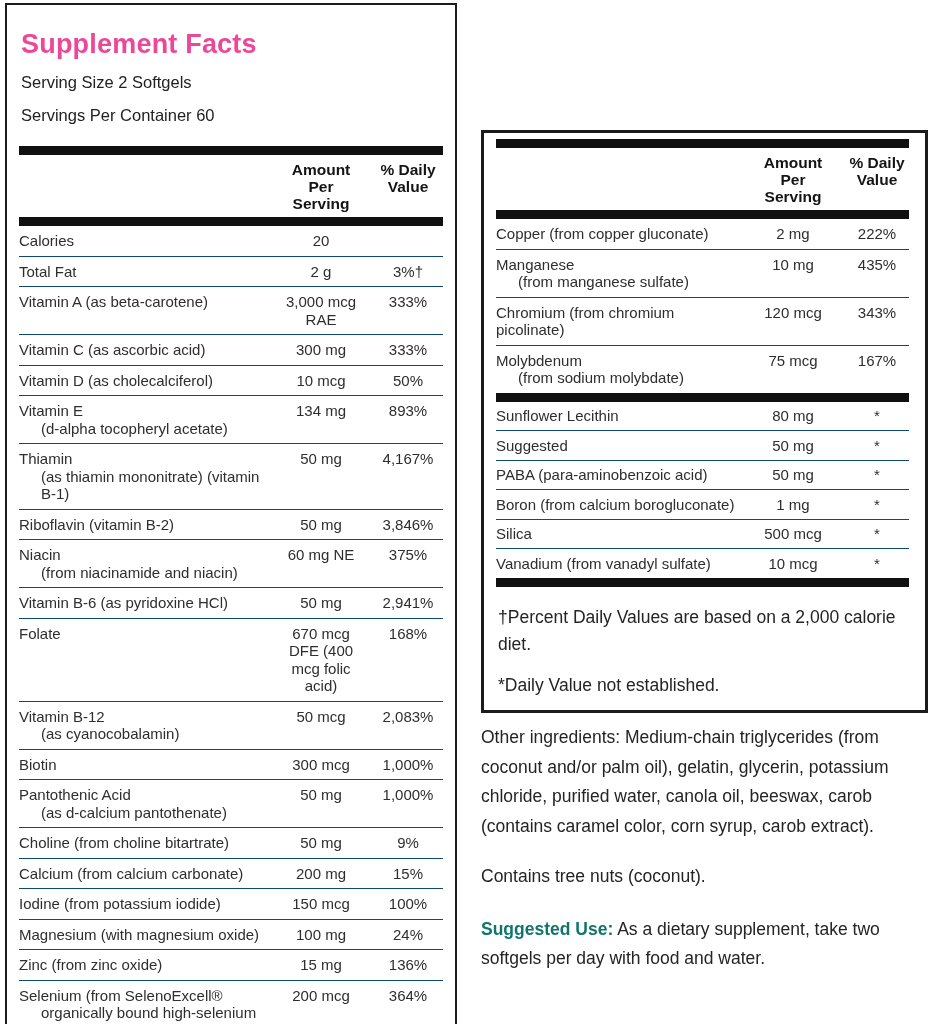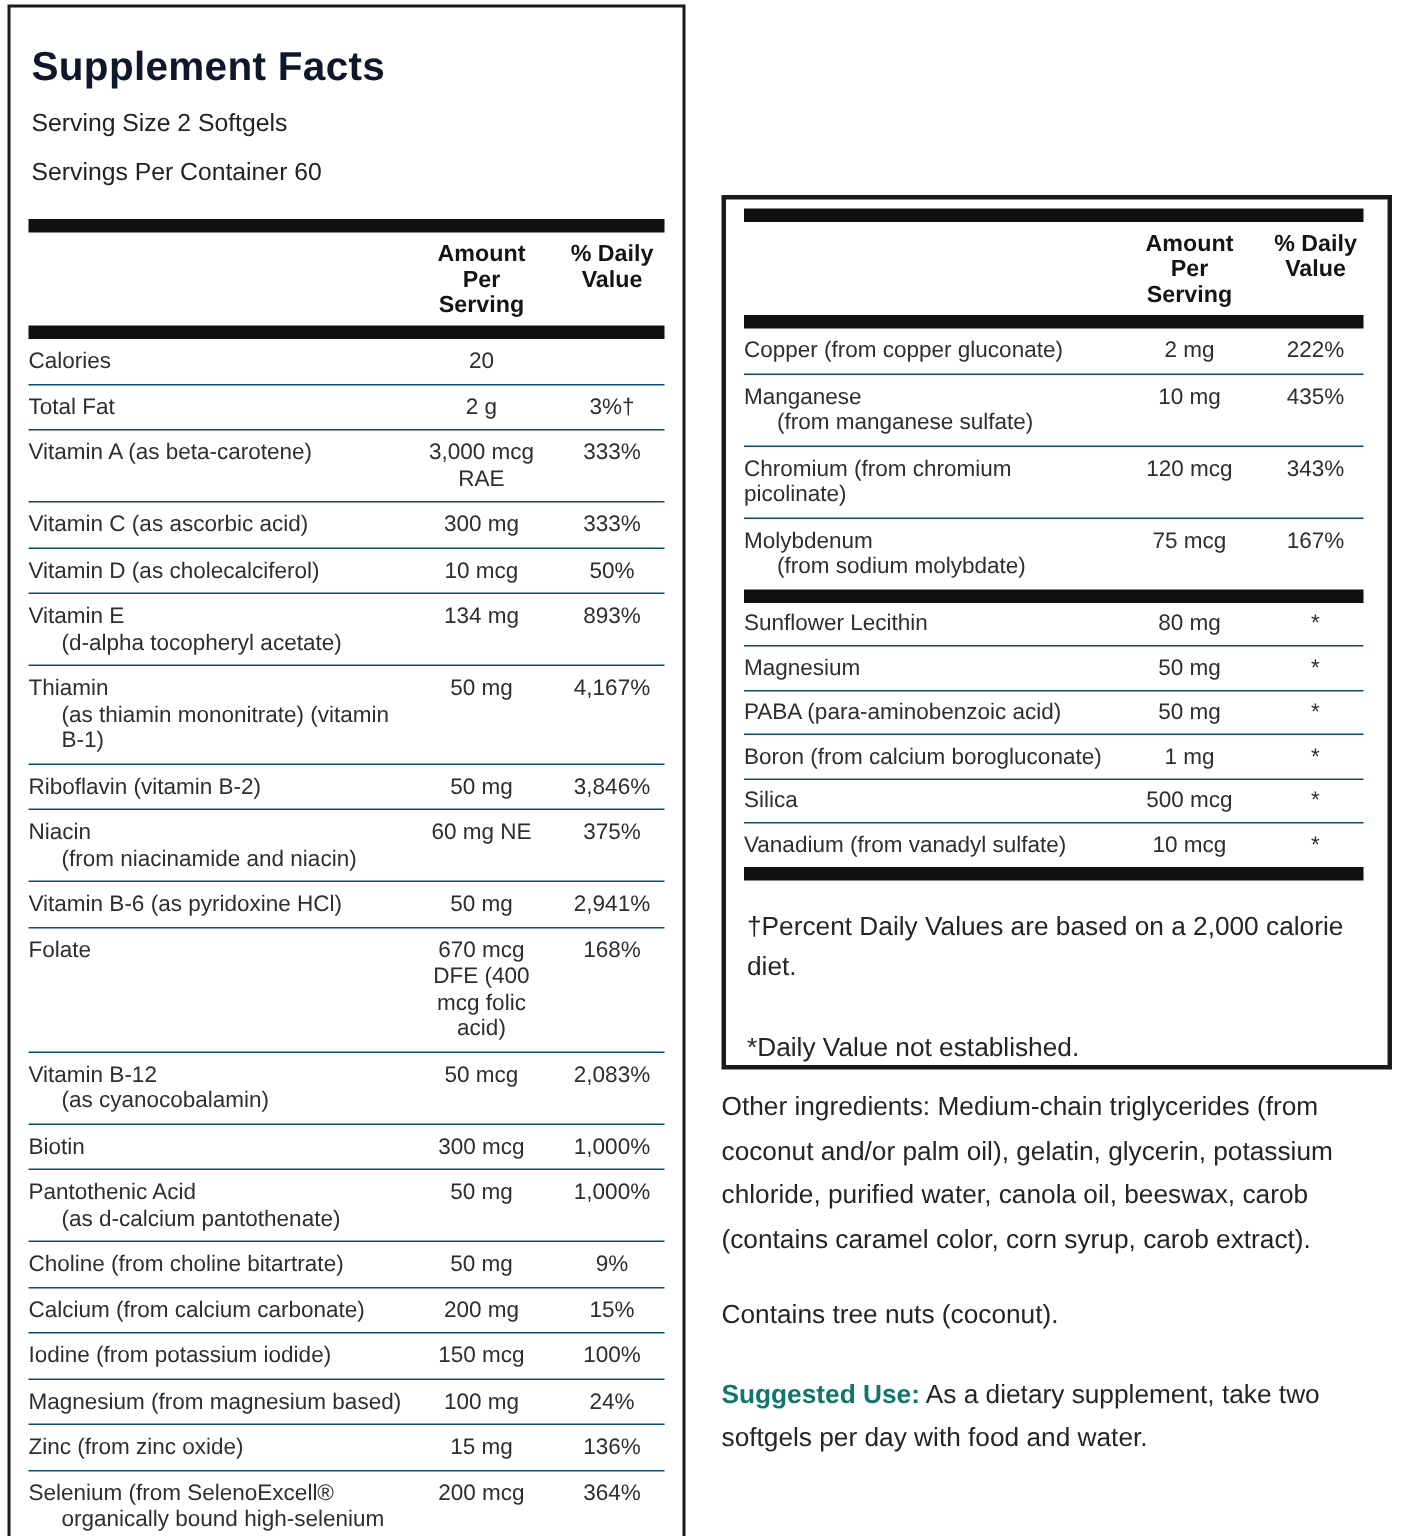--- a/index.html
+++ b/index.html
@@ -16,41 +16,41 @@
   .left-box {
     left: 5px; top: 3px; width: 452px; height: 1030px;
     padding: 24px 12px 0 12px;
   }
   .right-box {
     left: 481px; top: 130px; width: 447px; height: 583px;
     padding: 6px 16px 0 12px; border-width: 3px; overflow: hidden;
   }
   h1.title {
     margin: 0 0 0 2px; font-size: 27px; line-height: 30px;
-    font-weight: 700; color: #0f172a; letter-spacing: 0.2px;
+    font-weight: 700; color: #ec4899; letter-spacing: 0.2px;
   }
   p.serving { margin: 14px 0 0 2px; font-size: 16.5px; line-height: 19px; color: #222; }
   p.serving + p.serving { }
   .bar { height: 9px; background: #101010; }
   .bar.after-servings { margin-top: 21px; }
   .hdr-row { display: flex; padding: 6px 0 5px 0; }
   .cell { font-size: 15px; line-height: 17.5px; }
   .hdr { font-weight: 700; color: #141414; font-size: 15.5px; line-height: 17px; white-space: pre-line; }
   .name { flex: 1 1 auto; padding-right: 6px; white-space: pre-line; }
   .name.hang { padding-left: 22px; text-indent: -22px; }
   .amt { width: 92px; flex: 0 0 auto; text-align: center; padding-right: 12px; white-space: pre-line; }
   .dv  { width: 70px; flex: 0 0 auto; text-align: center; }
   .right-box .dv { width: 64px; }
   .row { display: flex; padding: 6px 0; }
   .row + .row { border-top: 1px solid #0c4a6e; }
   .rows.left-rows { border-bottom: 1px solid #bdbdbd; }
   .right-box .g2 .row { padding: 5.5px 0; }
   .footnotes { padding: 17px 2px 0 2px; }
   .footnotes p { margin: 0; font-size: 17.5px; line-height: 27px; color: #242424; }
-  .footnotes p + p { margin-top: 27px; }
+  .footnotes p + p { margin-top: 14px; }
   .below { position: absolute; left: 481px; top: 723px; width: 452px; }
   .below p { margin: 0; font-size: 17.5px; line-height: 29.5px; color: #242424; }
   .below p.allergen { margin-top: 21px; }
   .below p.suggested { margin-top: 23px; }
   .below b { font-weight: 700; color: #0f766e; }
 </style>
 </head>
 <body>
 
 <div>
@@ -175,21 +175,21 @@
           <div class="cell dv">15%</div>
         </div>
 
         <div class="row">
           <div class="cell name hang">Iodine (from potassium iodide)</div>
           <div class="cell amt">150 mcg</div>
           <div class="cell dv">100%</div>
         </div>
 
         <div class="row">
-          <div class="cell name hang">Magnesium (from magnesium based)</div>
+          <div class="cell name hang">Magnesium (with magnesium oxide)</div>
           <div class="cell amt">100 mg</div>
           <div class="cell dv">24%</div>
         </div>
 
         <div class="row">
           <div class="cell name hang">Zinc (from zinc oxide)</div>
           <div class="cell amt">15 mg</div>
           <div class="cell dv">136%</div>
         </div>
 
@@ -244,21 +244,21 @@
     <div class="bar"></div>
     <div class="rows g2">
 
         <div class="row">
           <div class="cell name hang">Sunflower Lecithin</div>
           <div class="cell amt">80 mg</div>
           <div class="cell dv">*</div>
         </div>
 
         <div class="row">
-          <div class="cell name hang">Magnesium</div>
+          <div class="cell name hang">Suggested</div>
           <div class="cell amt">50 mg</div>
           <div class="cell dv">*</div>
         </div>
 
         <div class="row">
           <div class="cell name hang">PABA (para-aminobenzoic acid)</div>
           <div class="cell amt">50 mg</div>
           <div class="cell dv">*</div>
         </div>
 

